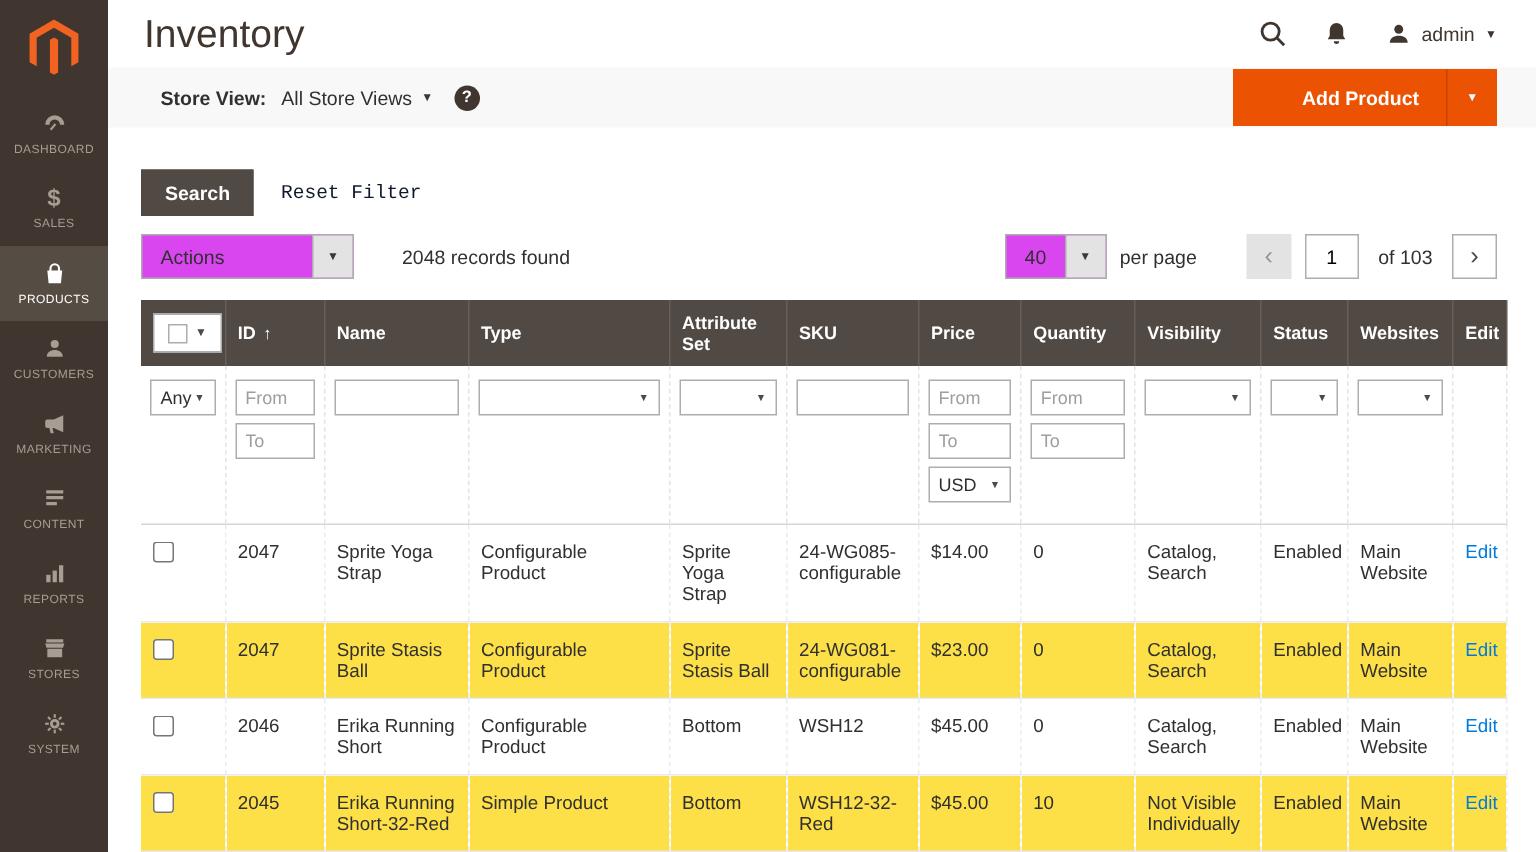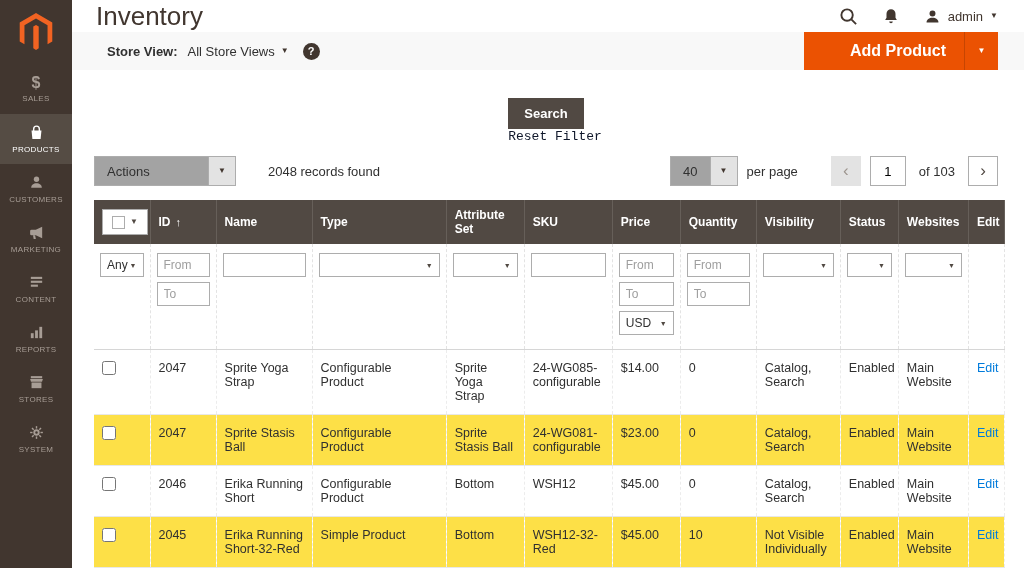--- a/index.html
+++ b/index.html
@@ -29,30 +29,30 @@
   .top-icons svg { display:block; }
   .admin-box { display:flex; align-items:center; gap:7px; cursor:pointer; }
   .admin-name { font-size:13px; color:#41362f;text-align:right; }
   .caret { font-size:8px; color:#41362f; line-height:1; }
 
   .store-bar { background:#f8f8f8; height:62px; display:flex; align-items:center; padding:0 26px 0 35px; }
   .sv-label { font-size:13px; font-weight:700; color:#303030; }
   .sv-value { font-size:13px; color:#303030; margin-left:10px; display:flex; align-items:center; gap:6px; cursor:pointer; }
   .help-dot { width:17px; height:17px; border-radius:50%; background:#41362f; color:#fff; font-size:11px; font-weight:700; display:flex; align-items:center; justify-content:center; margin-left:14px; cursor:pointer; }
   .add-btn { margin-left:auto; display:flex; background:#eb5202; color:#fff; height:38px; cursor:pointer; }
-  .add-btn .txt { padding:0 18px; display:flex; align-items:center; font-size:16px; font-weight:700;margin-left:28px; }
+  .add-btn .txt { padding:0 18px; display:flex; align-items:center; font-size:13px; font-weight:700;margin-left:28px; }
   .add-btn .split { width:34px; border-left:1px solid #c64502; display:flex; align-items:center; justify-content:center; }
   .add-btn .split .caret { color:#fff; }
 
-  .filter-row { margin:28px 26px 0 22px; display:flex; align-items:center;flex-direction:column; }
+  .filter-row { margin:28px 26px 0 22px; display:flex; align-items:center; }
   .search-btn { background:#514943; border:1px solid #514943; color:#fff; font-size:13px; font-weight:600; padding:7px 15px; cursor:pointer; font-family:inherit; }
   .reset-link { color:#0f172a; font-size:13px; margin-left:18px; text-decoration:none; cursor:pointer;font-family:Liberation Mono, monospace; }
 
   .controls { margin:12px 26px 14px 22px; display:flex; align-items:center; }
-  .msel { display:inline-flex; border:1px solid #adadad; background:#a3a3a3; height:30px; align-items:stretch; font-size:13px; cursor:pointer; }
+  .msel { display:inline-flex; border:1px solid #adadad; background:#d946ef; height:30px; align-items:stretch; font-size:13px; cursor:pointer; }
   .msel .val { display:flex; align-items:center; padding:0 12px; }
   .msel .car { width:27px; display:flex; align-items:center; justify-content:center; border-left:1px solid #adadad; background:#e3e3e3; }
   .records { margin-left:32px; font-size:13px; }
   .pager { margin-left:auto; display:flex; align-items:center; gap:9px; }
   .pp-label { font-size:13px; margin-right:24px; }
   .pg-btn { width:30px; height:30px; display:flex; align-items:center; justify-content:center; font-size:17px; cursor:pointer; }
   .pg-prev { background:#e3e3e3; color:#9d958e; }
   .pg-next { background:#fff; border:1px solid #adadad; color:#514943; }
   .pg-input { width:36px; height:30px; border:1px solid #adadad; text-align:center; font-size:13px; font-family:inherit; }
   .pg-of { font-size:13px; margin:0 4px; }
@@ -82,20 +82,27 @@
 <div class="app">
 
   <div class="sidebar">
     <div class="logo-wrap">
       <svg width="34" height="38" viewBox="0 0 24 28">
         <path fill="#f26322" d="M12 0L0 7v14l3.5 2V9L12 4l8.5 5v14L24 21V7z"></path>
         <path fill="#f26322" d="M10 26V10l2-1.2L14 10v16l-2 1.2z"></path>
       </svg>
     </div>
 
+    <div class="nav-item">
+      <svg viewBox="0 0 24 24">
+          <path d="M12 4a9 9 0 0 0-9 9h4a5 5 0 0 1 10 0h4a9 9 0 0 0-9-9z"></path>
+          <rect x="11" y="12" width="2" height="7" transform="rotate(40 12 13)"></rect>
+        </svg>
+      <span class="lbl">DASHBOARD</span>
+    </div>
     <div class="nav-item">
       <span class="dollar">$</span>
       <span class="lbl">SALES</span>
     </div>
     <div class="nav-item active">
       <svg viewBox="0 0 24 24">
           <path d="M7 9V7a5 5 0 0 1 10 0v2h2l-1.2 12H6.2L5 9h2zm2 0h6V7a3 3 0 0 0-6 0v2z"></path>
         </svg>
       <span class="lbl">PRODUCTS</span>
     </div>

